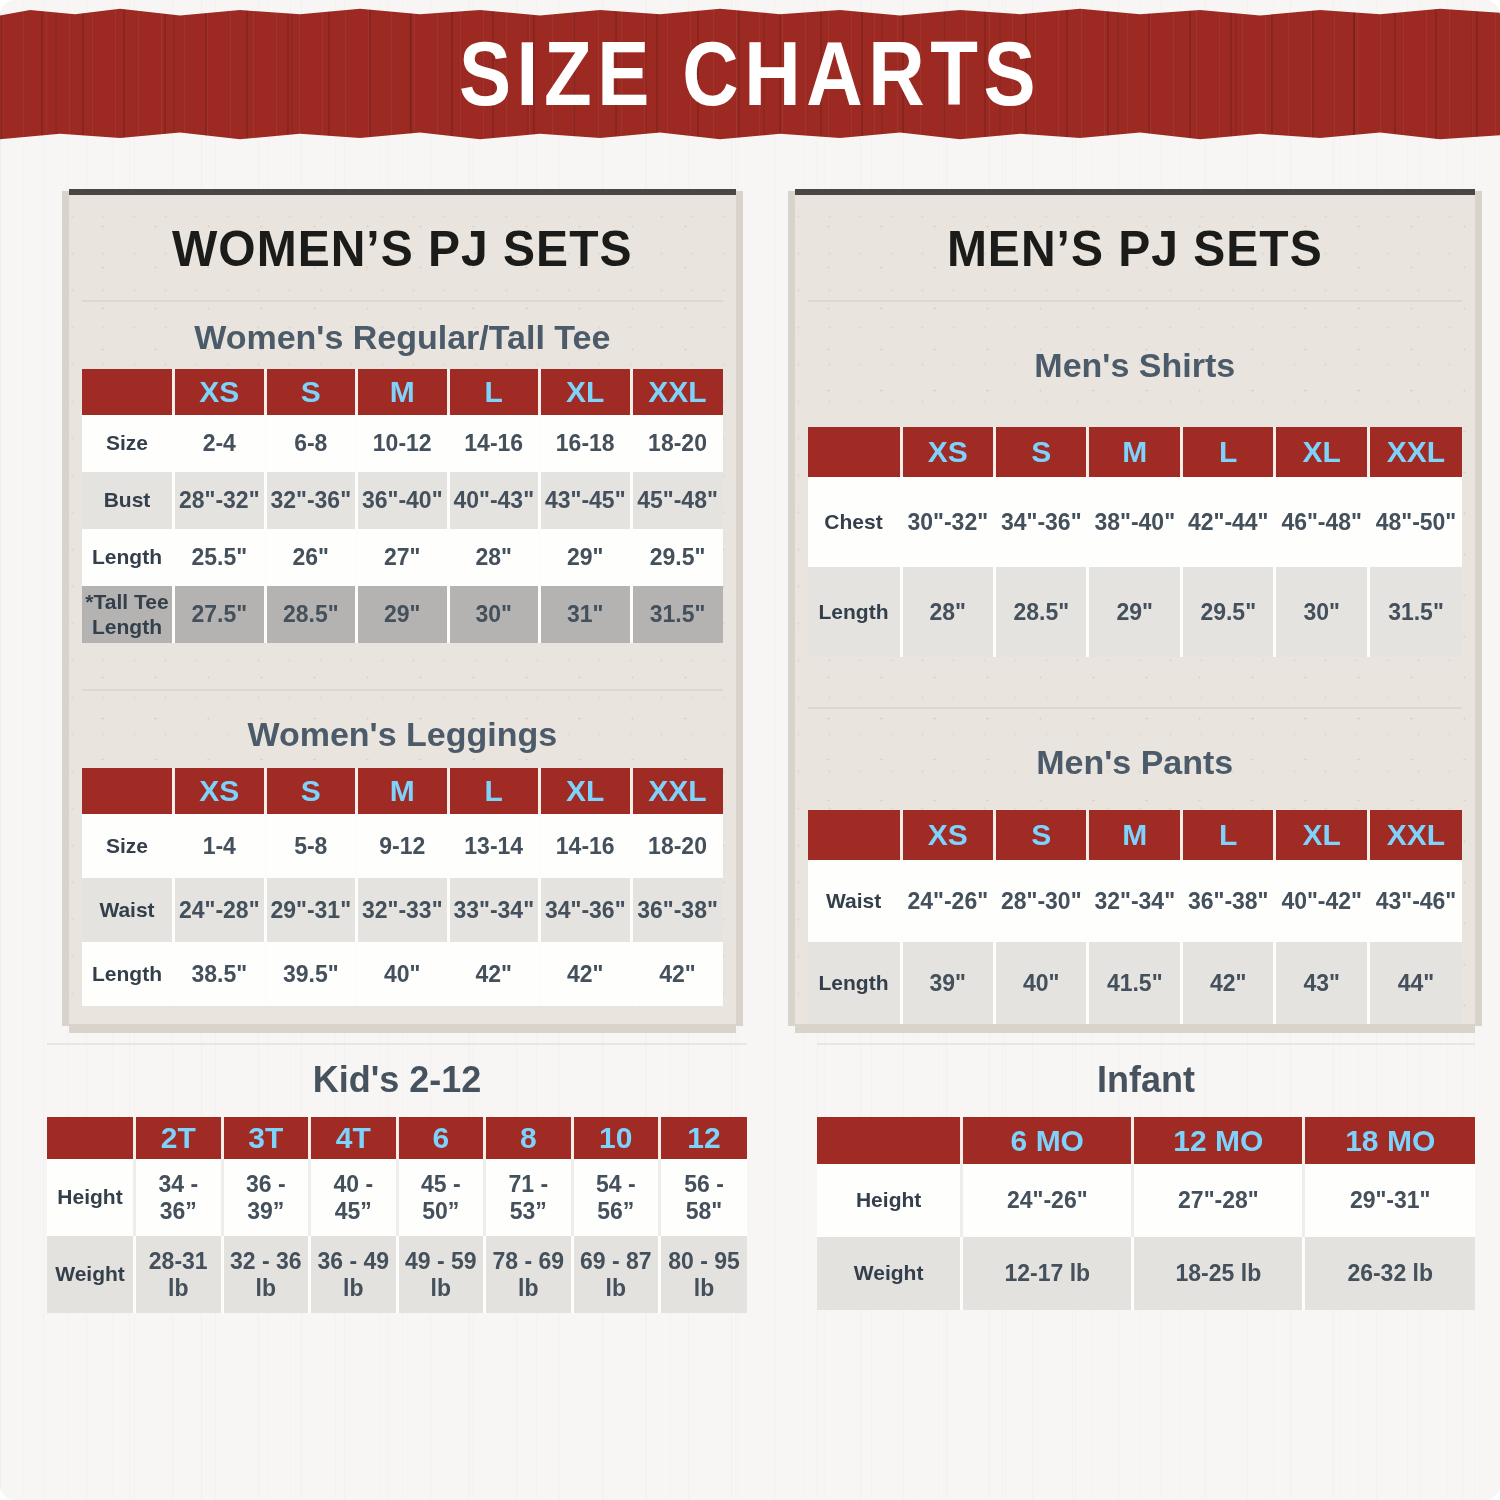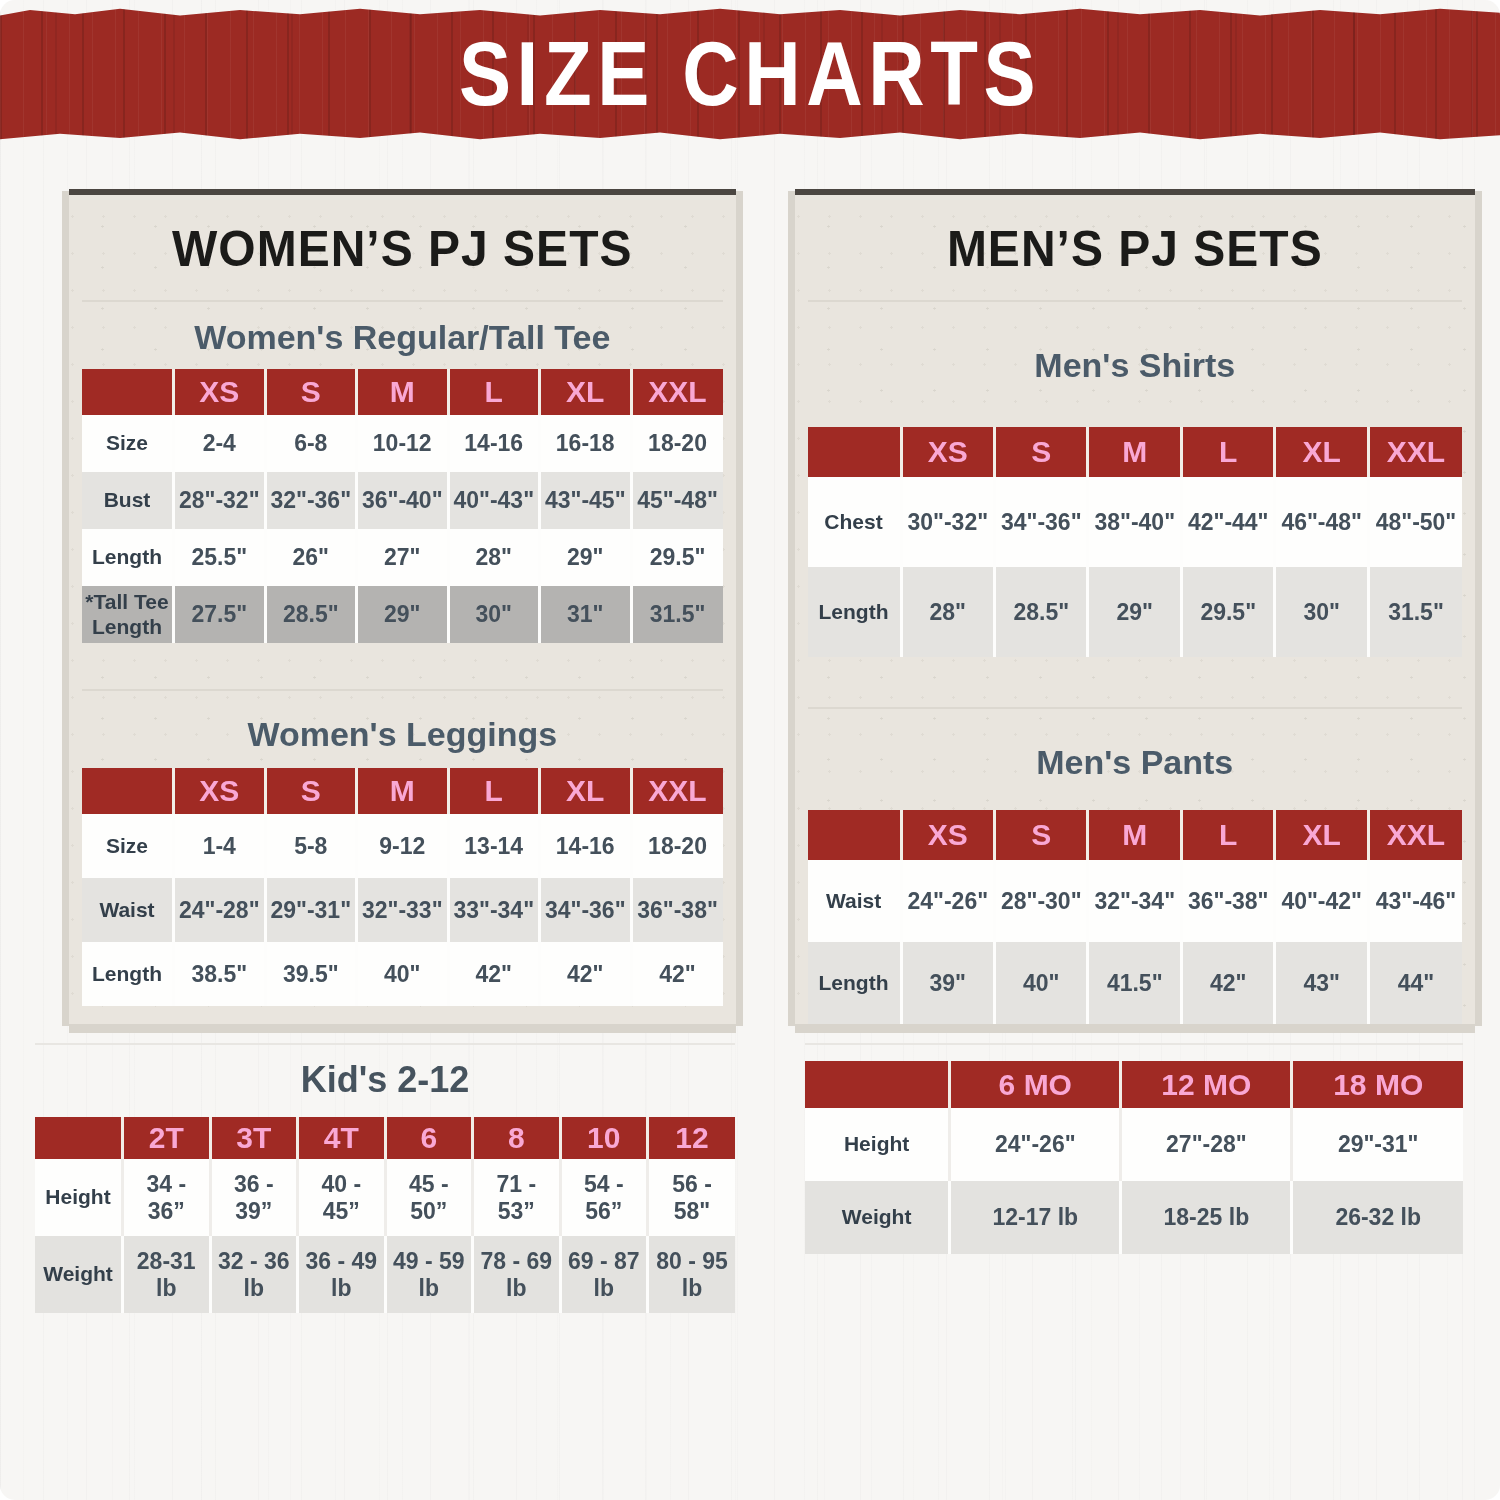--- a/index.html
+++ b/index.html
@@ -70,21 +70,21 @@
   .panel-women .sub-title.second  { margin-top: 24px; }
 
   
   .table-holder { margin-top: 12px; }
   .panel-men .table-holder.t-shirts { margin-top: 42px; }
   .panel-men .table-holder.t-pants  { margin-top: 28px; }
   .panel-women .table-holder.t-leg  { margin-top: 14px; }
 
   table.size-table { width: 100%; border-collapse: collapse; table-layout: fixed; }
   .size-table th {
-    background: #A02A24; color: #f9a8d4;
+    background: #A02A24; color: #7dd3fc;
     font-size: 30px; font-weight: bold; text-align: center;
     padding: 0;
   }
   .size-table th + th { border-left: 3px solid #F2EEE8; }
   .size-table td {
     text-align: center; padding: 0 2px;
     font-size: 23px; font-weight: bold; color: #44505B;
   }
   .size-table td + td { border-left: 3px solid #FDFDFC; }
   .size-table td.label { font-size: 21px; color: #333F4A; line-height: 1.15; }
@@ -97,21 +97,21 @@
 
   .t-tee th    { height: 46px; }  .t-tee td    { height: 57px; }
   .t-leg th    { height: 46px; }  .t-leg td    { height: 64px; }
   .t-shirts th { height: 50px; }  .t-shirts td { height: 90px; }
   .t-pants th  { height: 50px; }  .t-pants td  { height: 82px; }
   .t-kids th   { height: 42px; }  .t-kids td   { height: 77px; }
   .t-infant th { height: 47px; }  .t-infant td { height: 73px; }
   .t-infant th:first-child, .t-infant col.lab { width: 22%; }
 
   
-  .bottom { display: flex; margin-top: 19px; }
+  .bottom { display: flex; margin-top: 19px; margin-left: 12px; }
   .bottom-col.kids   { width: 700px; margin-left: 35px; }
   .bottom-col.infant { width: 658px; margin-left: 70px; }
   .rule { height: 2px; background: #E8E6E2; }
   .bottom-title {
     margin: 14px 0 0; text-align: center;
     font-size: 36px; font-weight: bold; color: #46535E;
   }
   .bottom .table-holder { margin-top: 16px; }
 </style>
 </head>
@@ -350,20 +350,21 @@
                 <td>69 - 87 lb</td>
                 <td>80 - 95 lb</td>
               </tr>
             </tbody>
           </table>
         </div>
     </section>
 
     <section class="bottom-col infant">
       <div class="rule"></div>
+      <h3 class="bottom-title">Infant</h3>
       <div class="table-holder t-infant on-page">
           <table class="size-table">
             <thead>
               <tr>
                 <th></th>
                 <th>6 MO</th>
                 <th>12 MO</th>
                 <th>18 MO</th>
               </tr>
             </thead>

